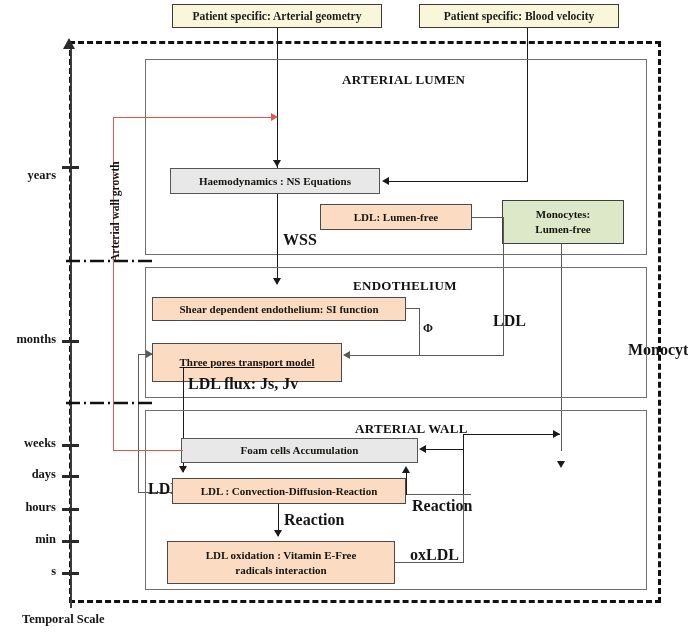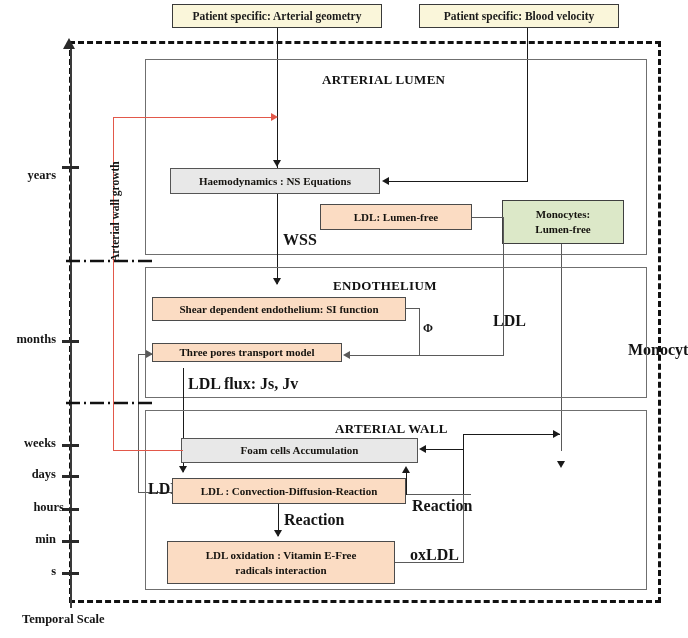--- a/index.html
+++ b/index.html
@@ -23,20 +23,21 @@
   .compartment{
     box-sizing:border-box;
     border:1.2px solid #6f6f6f;
     background:transparent;
   }
   .comp-title{
     position:absolute;
     font-weight:bold;font-size:13px;color:#111;
     letter-spacing:.3px;
     white-space:nowrap;
+    margin-left:20px;
   }
 
   
   .mbox{
     box-sizing:border-box;
     border:1.1px solid #4b4b4b;
     display:flex;align-items:center;justify-content:center;
     text-align:center;
     font-weight:bold;font-size:11px;color:#15130f;
     line-height:1.35;
@@ -143,21 +144,21 @@
   <div class="vline" style="left:561px;top:244px;height:207px;"></div>
   <div class="elabel" style="left:588px;top:341px;margin-left:40px;">Monocytes</div>
 
   <div class="compartment abs" style="left:145px;top:267px;width:502px;height:131px;"></div>
   <div class="comp-title" style="left:333px;top:278px;">ENDOTHELIUM</div>
 
   <div class="mbox peach abs" style="left:152px;top:297px;width:254px;height:24px;">
     <span>Shear dependent endothelium: SI function</span>
   </div>
 
-  <div class="mbox peach abs" style="left:152px;top:343px;width:190px;height:19px;">
+  <div class="mbox peach abs" style="left:152px;top:343px;width:190px;height:39px;text-decoration:underline;">
     <span>Three pores transport model</span>
   </div>
 
   <div class="hline" style="left:406px;top:308px;width:14px;"></div>
   <div class="vline" style="left:419px;top:308px;height:47px;"></div>
   <div class="hline" style="left:350px;top:355px;width:70px;"></div>
   <div class="ah left" style="left:343px;top:351px;"></div>
   <div class="elabel" style="left:423px;top:321px;font-size:12px;">Φ</div>
 
   <div class="hline" style="left:419px;top:355px;width:85px;"></div>
@@ -227,21 +228,21 @@
   <div class="tick" style="left:62px;top:340px;width:17px;"></div>
   <div class="tlabel" style="left:0px;top:332px;width:56px;">months</div>
 
   <div class="tick" style="left:62px;top:444px;width:17px;"></div>
   <div class="tlabel" style="left:0px;top:436px;width:56px;">weeks</div>
 
   <div class="tick" style="left:62px;top:475px;width:17px;"></div>
   <div class="tlabel" style="left:0px;top:467px;width:56px;">days</div>
 
   <div class="tick" style="left:62px;top:508px;width:17px;"></div>
-  <div class="tlabel" style="left:0px;top:500px;width:56px;padding-left:8px;">hours</div>
+  <div class="tlabel" style="left:0px;top:500px;width:56px;">hours</div>
 
   <div class="tick" style="left:62px;top:540px;width:17px;"></div>
   <div class="tlabel" style="left:0px;top:532px;width:56px;">min</div>
 
   <div class="tick" style="left:62px;top:572px;width:17px;"></div>
   <div class="tlabel" style="left:0px;top:564px;width:56px;">s</div>
 
   <svg class="dashdot-svg" width="90" height="6" style="left:66px;top:258px;">
     <line x1="0" y1="3" x2="90" y2="3" stroke="#111" stroke-width="2.4" stroke-dasharray="14,4,2,4"></line>
   </svg>

